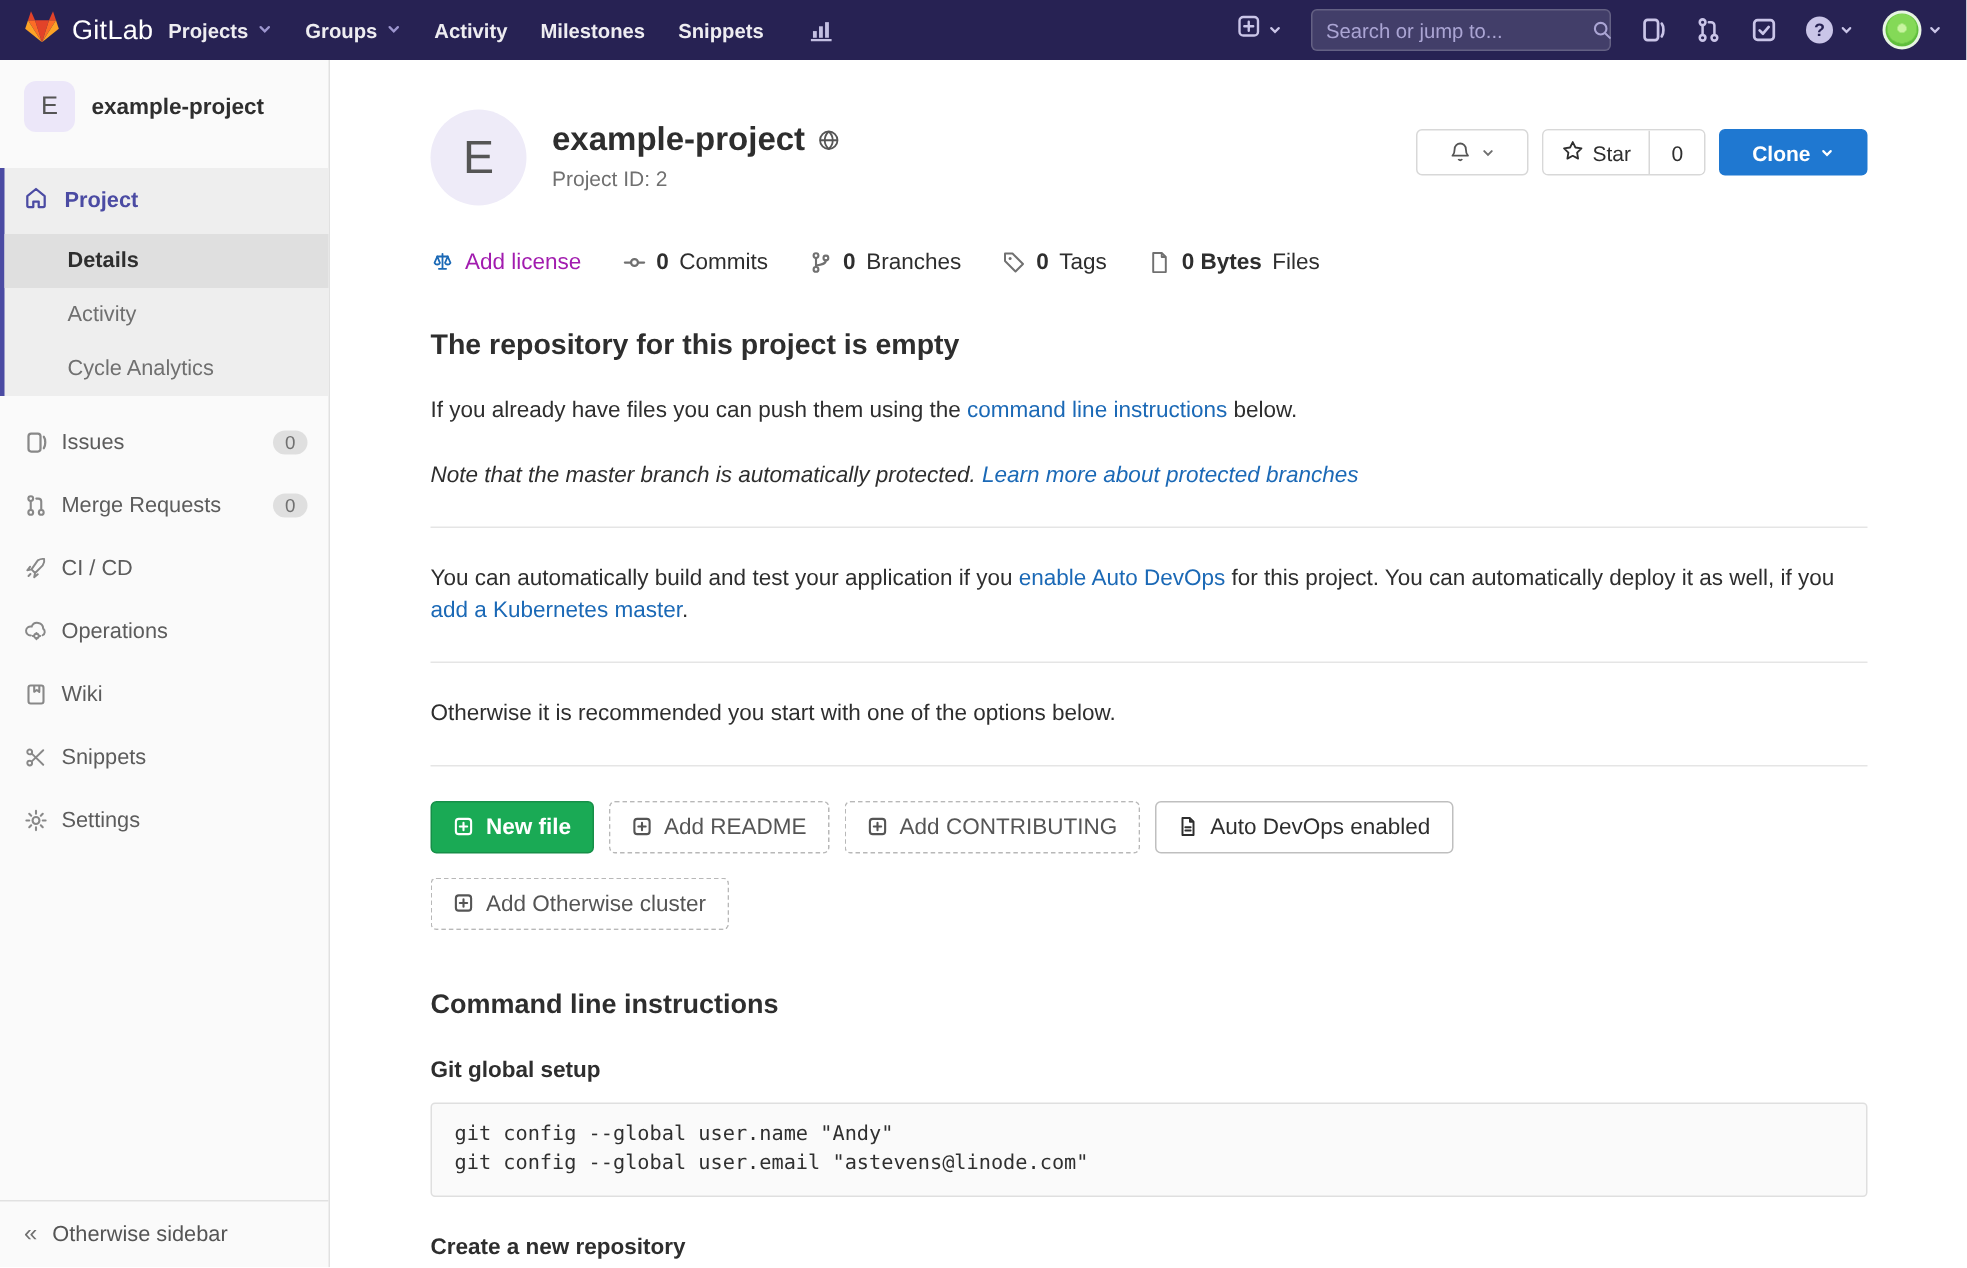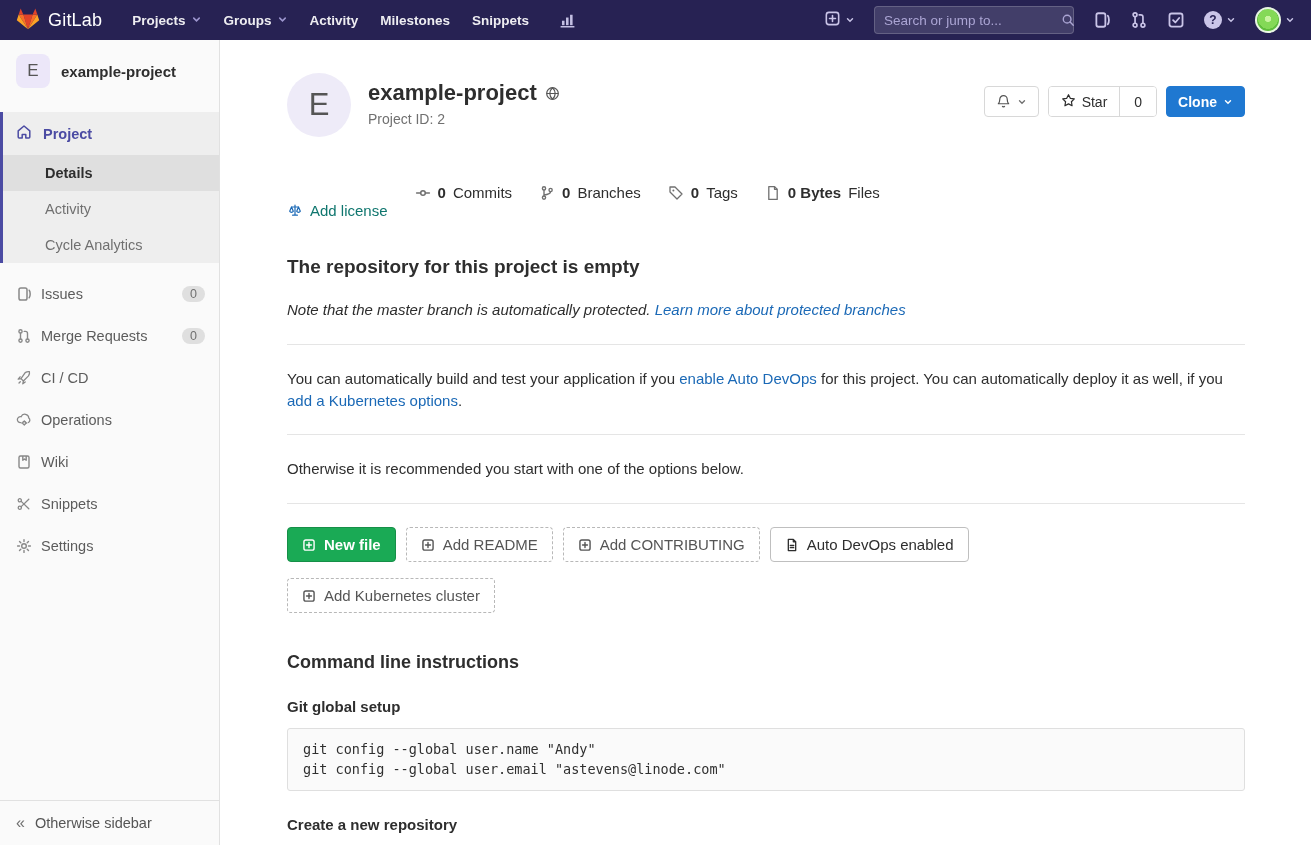--- a/index.html
+++ b/index.html
@@ -5,21 +5,21 @@
   * { margin:0; padding:0; box-sizing:border-box; }
   html,body { width:1311px; height:845px; overflow:hidden; background:#fff;
     font-family:"Liberation Sans", sans-serif; color:#2e2e2e; }
   .page { width:1311px; height:845px; display:flex; flex-direction:column; }
 
   
   .navbar { flex:0 0 40px; background:#272253; display:flex; align-items:center;
     padding:0 16px; gap:10px; }
   .logo { display:flex; align-items:center; gap:8px; cursor:pointer; }
   .logo-text { color:#fff; font-size:18px; font-weight:500; letter-spacing:.2px; }
-  .nav-items { display:flex; align-items:center; gap:22px; margin-left:20px; }
+  .nav-items { display:flex; align-items:center; gap:22px; }
   .nav-item { color:rgba(255,255,255,.92); font-size:13.5px; font-weight:700;
     display:flex; align-items:center; gap:5px; cursor:pointer; }
   .nav-item .caret { color:#9d96cf; }
   .nav-chart { color:#c3bfe2; display:flex; align-items:center; margin-left:8px; cursor:pointer; }
   .nav-right { margin-left:auto; display:flex; align-items:center; gap:19px; }
   .icon-btn { color:#cac5e8; display:flex; align-items:center; gap:4px; cursor:pointer; }
   .searchbox { display:flex; align-items:center; width:200px; height:28px;
     background:rgba(255,255,255,.13); border:1px solid rgba(255,255,255,.18);
     border-radius:4px; padding:0 9px; }
   .searchbox input { flex:1; background:transparent; border:none; outline:none;
@@ -62,35 +62,35 @@
   .main { flex:1; overflow:hidden; padding:33px 66px 0 67px; }
   .proj-header { display:flex; align-items:flex-start; }
   .proj-avatar { width:64px; height:64px; border-radius:50%; background:#eeebf8;
     color:#555; font-size:31px; display:flex; align-items:center; justify-content:center; }
   .proj-info { margin-left:17px; padding-top:7px; }
   .proj-title-row { display:flex; align-items:center; gap:8px; }
   .proj-title { font-size:22px; font-weight:700; color:#2e2e2e; }
   .globe { color:#565656; display:flex; }
   .proj-id { margin-top:5px; font-size:14px; color:#707070; }
   .header-actions { margin-left:auto; display:flex; gap:9px; padding-top:13px; }
-  .btn { height:31px; display:inline-flex; align-items:center; gap:6px; padding:0 11px;
+  .btn { height:31px; display:inline-flex; align-items:center; gap:6px; padding:0 21px;
     border:1px solid #d8d8d8; border-radius:4px; background:#fff; font-size:14px;
     color:#2e2e2e; cursor:pointer; }
   .btn .bicon { color:#555; display:flex; }
   .btn-group { display:inline-flex; border:1px solid #d8d8d8; border-radius:4px; overflow:hidden; }
   .btn-group .seg { height:29px; display:flex; align-items:center; gap:6px; padding:0 12px;
     background:#fff; font-size:14px; cursor:pointer;justify-content:center; }
   .btn-group .seg + .seg { border-left:1px solid #d8d8d8; padding:0 14px; }
   .btn-primary { background:#1f78d1; border-color:#1f78d1; color:#fff; font-weight:600; }
 
   .stats { display:flex; align-items:center; gap:27px; margin-top:29px; font-size:15px; }
   .stat { display:flex; align-items:center; gap:7px; color:#2e2e2e; }
   .stat .sicon { color:#707070; display:flex; }
   .stat b { font-weight:700; }
-  .stat-link { color:#0f766e; cursor:pointer;margin-top:36px; }
+  .stat-link { color:#a21caf; cursor:pointer; }
   .stat-link .sicon { color:#1b69b6; }
 
   .empty-h { margin-top:37px; font-size:19px; font-weight:700; color:#2e2e2e; }
   p.txt { margin-top:21px; font-size:15px; line-height:1.45; color:#2e2e2e; }
   .lnk { color:#1b69b6; text-decoration:none; cursor:pointer; }
   .note { font-style:italic; }
   hr.rule { border:none; border-top:1px solid #e5e5e5; margin:23px 0; }
 
   .actions-row { display:flex; gap:10px; margin-top:5px; flex-wrap:wrap; }
   .actions-row + .actions-row { margin-top:16px; }
@@ -415,26 +415,27 @@
                 <path d="M9.5 1.6v2.7h2.7"></path>
               </svg>
           </span>
           <b>0 Bytes</b>
           <span>Files</span>
         </span>
       </div>
 
       <h2 class="empty-h">The repository for this project is empty</h2>
 
+      <p class="txt"><span>If you already have files you can push them using the </span><a class="lnk">command line instructions</a><span> below.</span></p>
 
       <p class="txt note"><span>Note that the master branch is automatically protected. </span><a class="lnk">Learn more about protected branches</a></p>
 
       <hr class="rule">
 
-      <p class="txt" style="margin-top:0"><span>You can automatically build and test your application if you </span><a class="lnk">enable Auto DevOps</a><span> for this project. You can automatically deploy it as well, if you </span><a class="lnk">add a Kubernetes options</a><span>.</span></p>
+      <p class="txt" style="margin-top:0"><span>You can automatically build and test your application if you </span><a class="lnk">enable Auto DevOps</a><span> for this project. You can automatically deploy it as well, if you </span><a class="lnk">add a Kubernetes master</a><span>.</span></p>
 
       <hr class="rule">
 
       <p class="txt" style="margin-top:0">Otherwise it is recommended you start with one of the options below.</p>
 
       <hr class="rule">
 
       <div class="actions-row">
         <span class="abtn abtn-green">
           <span class="bicon">
@@ -475,21 +476,21 @@
         </span>
       </div>
       <div class="actions-row">
         <span class="abtn abtn-dashed">
           <span class="bicon">
             <svg width="14" height="14" viewBox="0 0 16 16" fill="none" stroke="currentColor" stroke-width="1.6">
                 <rect x="2.2" y="2.2" width="11.6" height="11.6" rx="2.2"></rect>
                 <path d="M8 5.2v5.6M5.2 8h5.6" stroke-linecap="round"></path>
               </svg>
           </span>
-          <span>Add Kubernetes cluster</span>
+          <span>Add Otherwise cluster</span>
         </span>
       </div>
 
       <h3 class="cli-h">Command line instructions</h3>
 
       <h5 class="cli-sub">Git global setup</h5>
       <pre class="code">git config --global user.name "Andy"
 git config --global user.email "astevens@linode.com"</pre>
 
       <h5 class="cli-sub">Create a new repository</h5>

